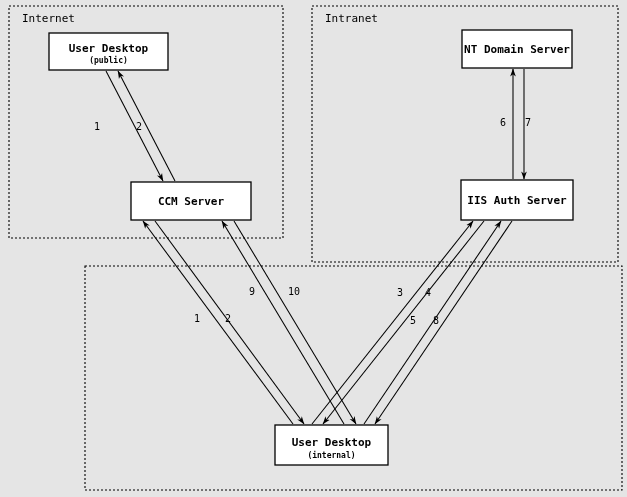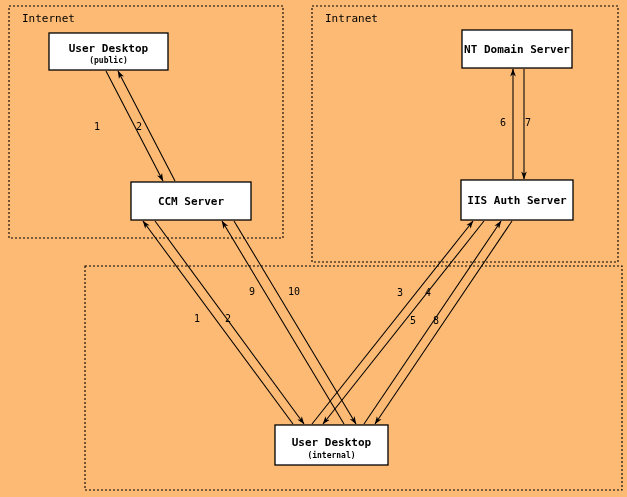--- a/index.html
+++ b/index.html
@@ -4,21 +4,21 @@
 <style>
   html, body {
     margin: 0;
     padding: 0;
     background: #ffffff;
   }
   #diagram-root {
     position: relative;
     width: 627px;
     height: 497px;
-    background: #fdba74;
+    background: #e5e5e5;
     font-family: "DejaVu Sans Mono", "Liberation Mono", monospace;
     overflow: hidden;
   }
   svg.canvas {
     position: absolute;
     top: 0; left: 0;
     width: 627px;
     height: 497px;
   }
   .zone-label {

